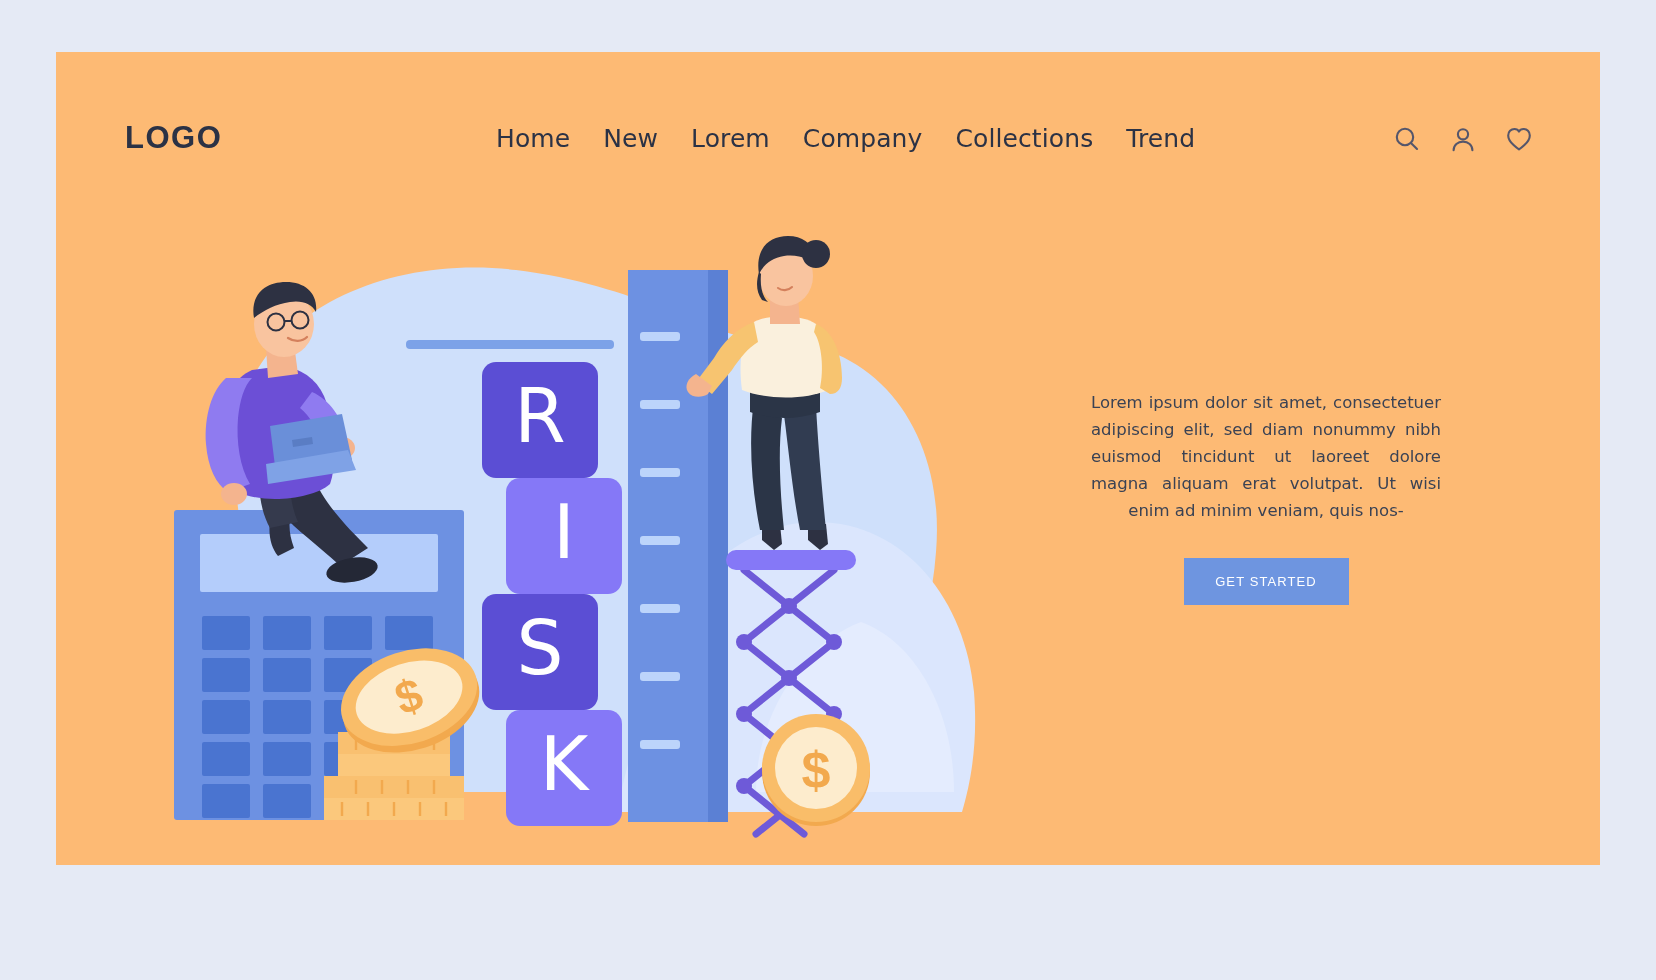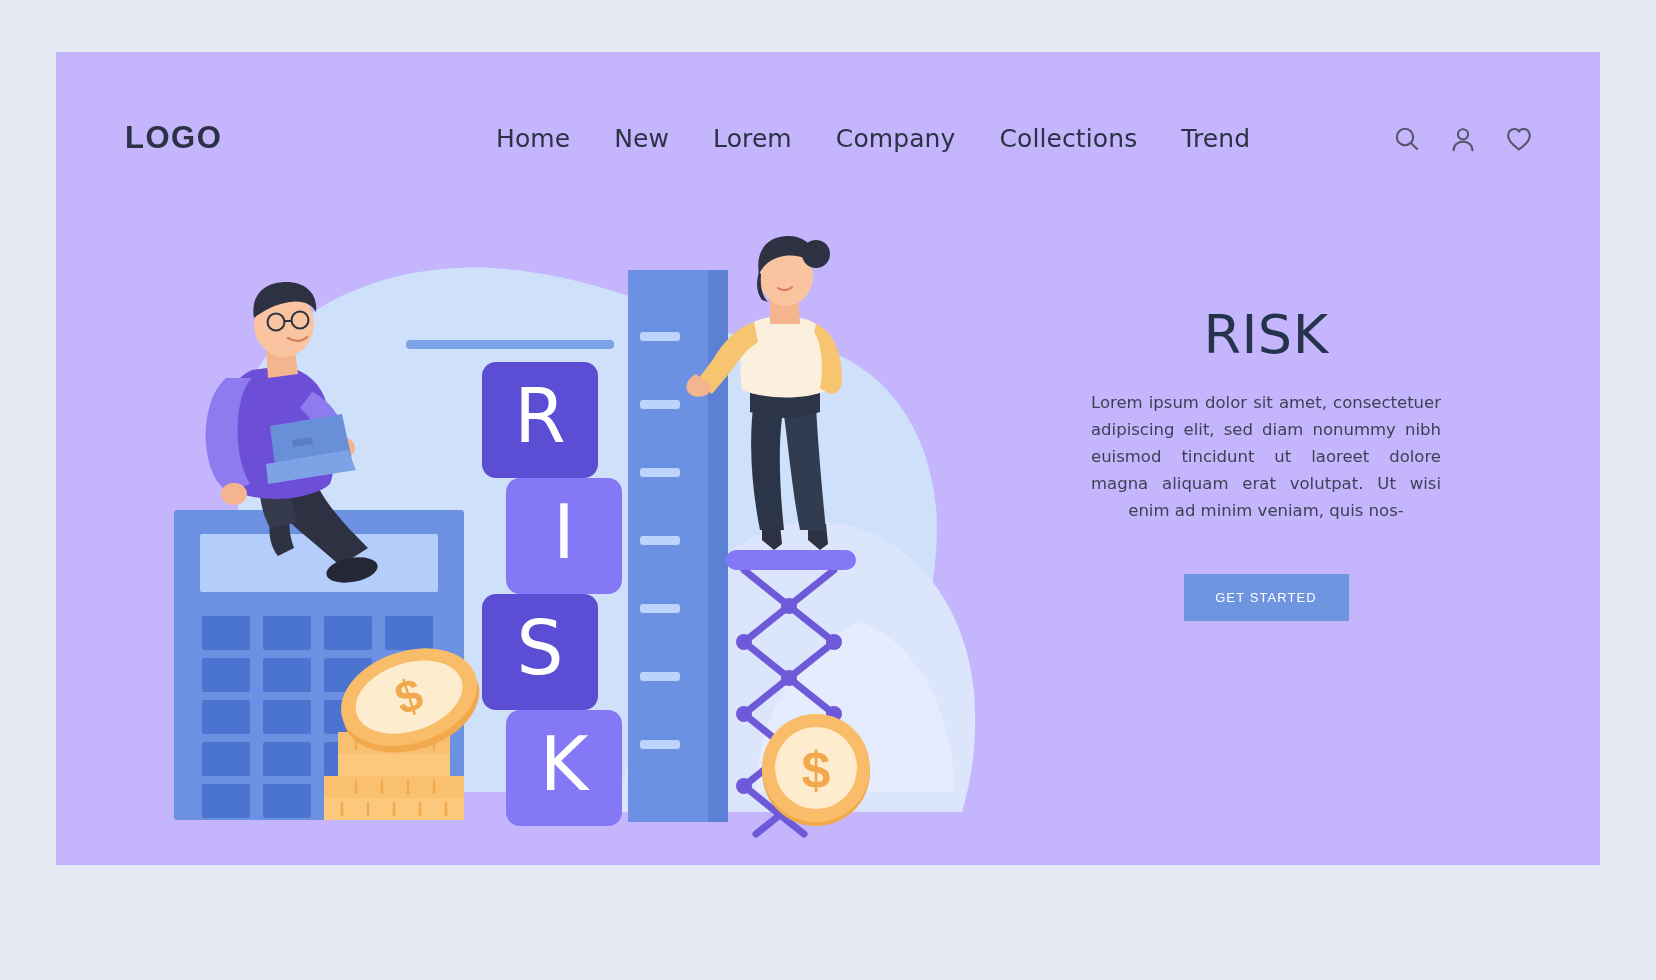--- a/index.html
+++ b/index.html
@@ -13,21 +13,21 @@
     font-family: "Liberation Sans", sans-serif;
     overflow: hidden;
   }
 
   .page {
     position: absolute;
     left: 56px;
     top: 52px;
     width: 1544px;
     height: 813px;
-    background: #c4b5fd;
+    background: #fdba74;
   }
 
   
   .header {
     position: absolute;
     left: 0;
     top: 0;
     width: 100%;
     height: 180px;
   }
@@ -40,21 +40,21 @@
     letter-spacing: 1.5px;
     color: #2b3245;
     font-family: "Liberation Sans", sans-serif;
   }
   .nav {
     position: absolute;
     left: 440px;
     top: 72px;
     display: flex;
     align-items: center;
-    gap: 44px;
+    gap: 33px;
   }
   .nav-item {
     font-size: 25px;
     color: #2b3245;
     font-family: "DejaVu Sans", sans-serif;
     font-weight: 400;
     letter-spacing: 0.1px;
     cursor: pointer;
     white-space: nowrap;
   }
@@ -96,21 +96,21 @@
     font-family: "DejaVu Sans", sans-serif;
     font-weight: 400;
     font-size: 54px;
     line-height: 65px;
     color: #26334d;
     letter-spacing: 0.5px;
     margin: 0;
     padding: 0 20px;
   }
   .body-copy {
-    margin: 22px auto 16px auto;
+    margin: 22px auto 0 auto;
     width: 350px;
     font-family: "DejaVu Sans", sans-serif;
     font-size: 16.5px;
     line-height: 27px;
     color: #3a4254;
     text-align: justify;
     text-align-last: center;
   }
   .cta {
     display: inline-block;
@@ -361,19 +361,19 @@
         <circle cx="700" cy="576" r="54" fill="#f9bd69"></circle>
         <circle cx="700" cy="576" r="41" fill="#fdeccd"></circle>
         <text x="700" y="596" text-anchor="middle" font-family="Liberation Sans, sans-serif" font-size="52" font-weight="bold" fill="#f2a94e">$</text>
       </g>
 
     </svg>
   </div>
 
   <div class="content">
     <h1 class="headline">
-      <span>RISK</span><br>
+      <br>
     </h1>
     <p class="body-copy">Lorem ipsum dolor sit amet, consectetuer adipiscing elit, sed diam nonummy nibh euismod tincidunt ut laoreet dolore magna aliquam erat volutpat. Ut wisi enim ad minim veniam, quis nos-</p>
     <button class="cta">GET STARTED</button>
   </div>
 
 </div>
 
 </body></html>

